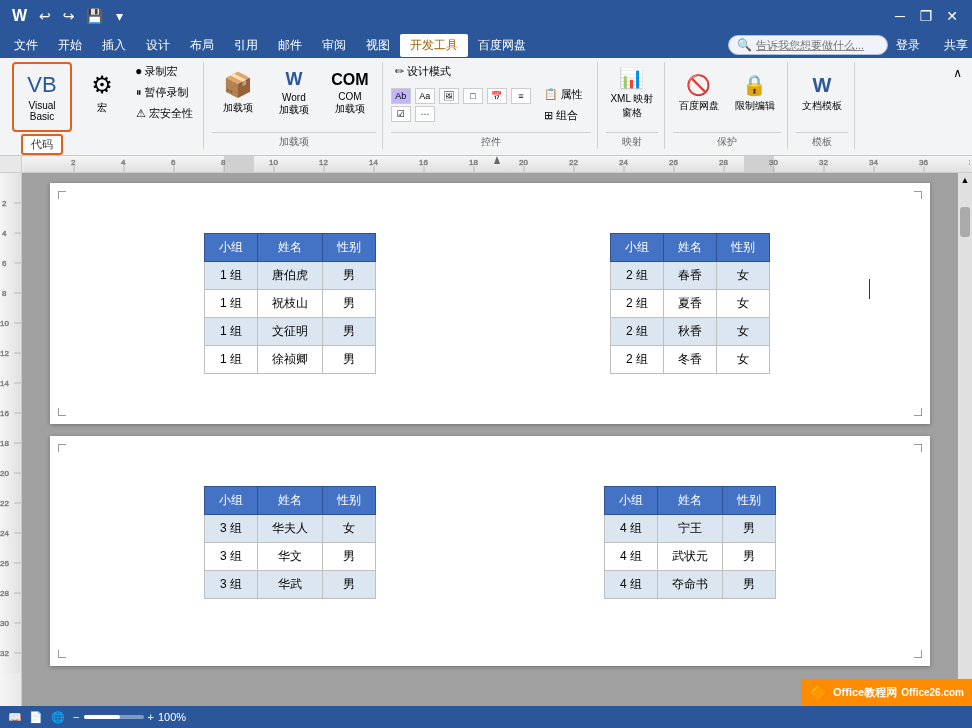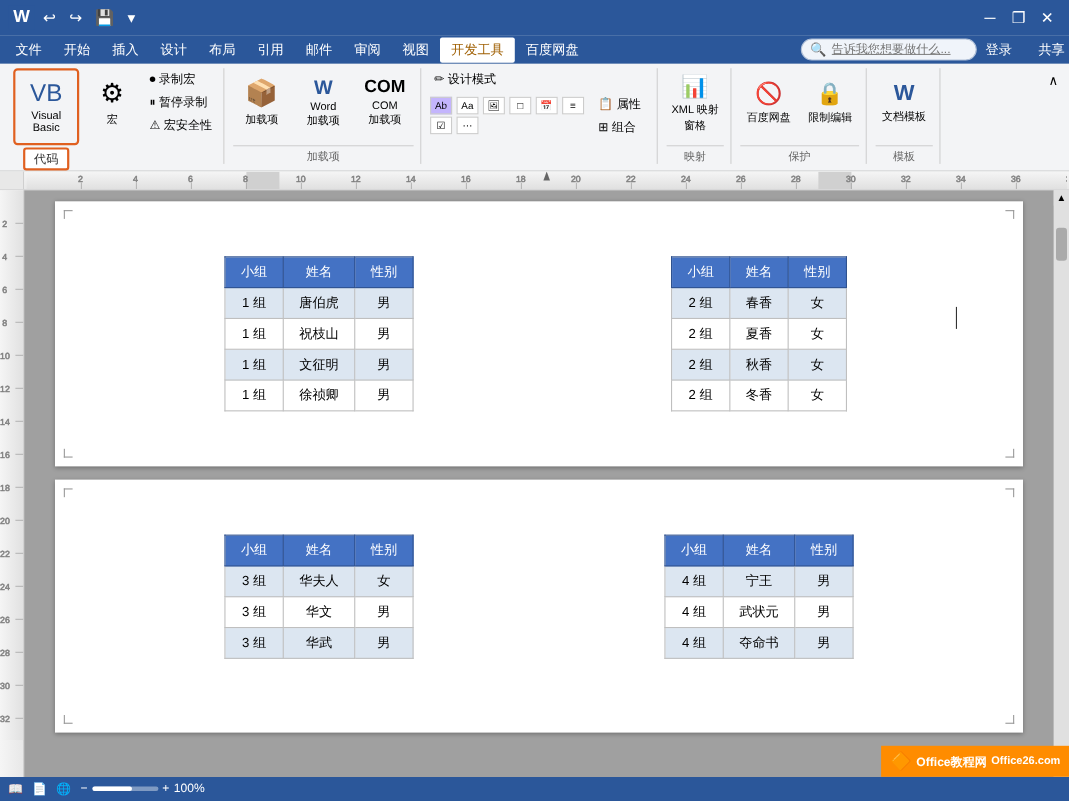--- a/index.html
+++ b/index.html
@@ -419,20 +419,21 @@
               </div>
               <div class="ribbon-btn-small">
                 <span>⊞</span>
                 <span>组合</span>
               </div>
             </div>
           </div>
         </div>
       </div>
     </div>
+    <div class="ribbon-group-label">控件</div>
   </div>
 
   <div class="ribbon-group">
     <div class="ribbon-group-content">
       <div class="ribbon-btn-large">
         <span class="btn-icon" style="font-size:20px;">📊</span>
         <span style="font-size:10px;text-align:center;">XML 映射窗格</span>
       </div>
     </div>
     <div class="ribbon-group-label">映射</div>

